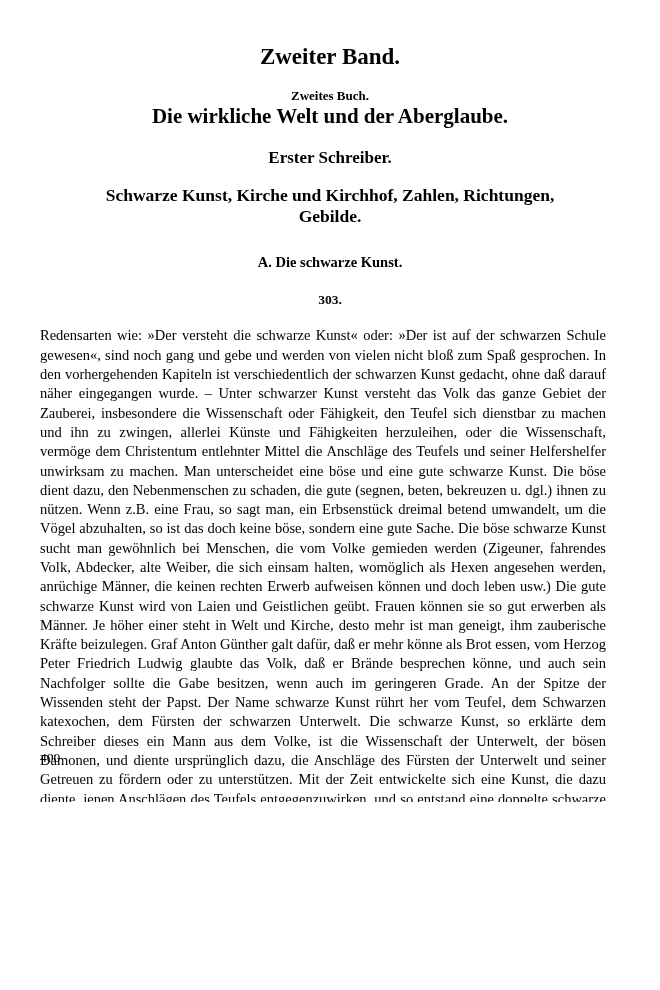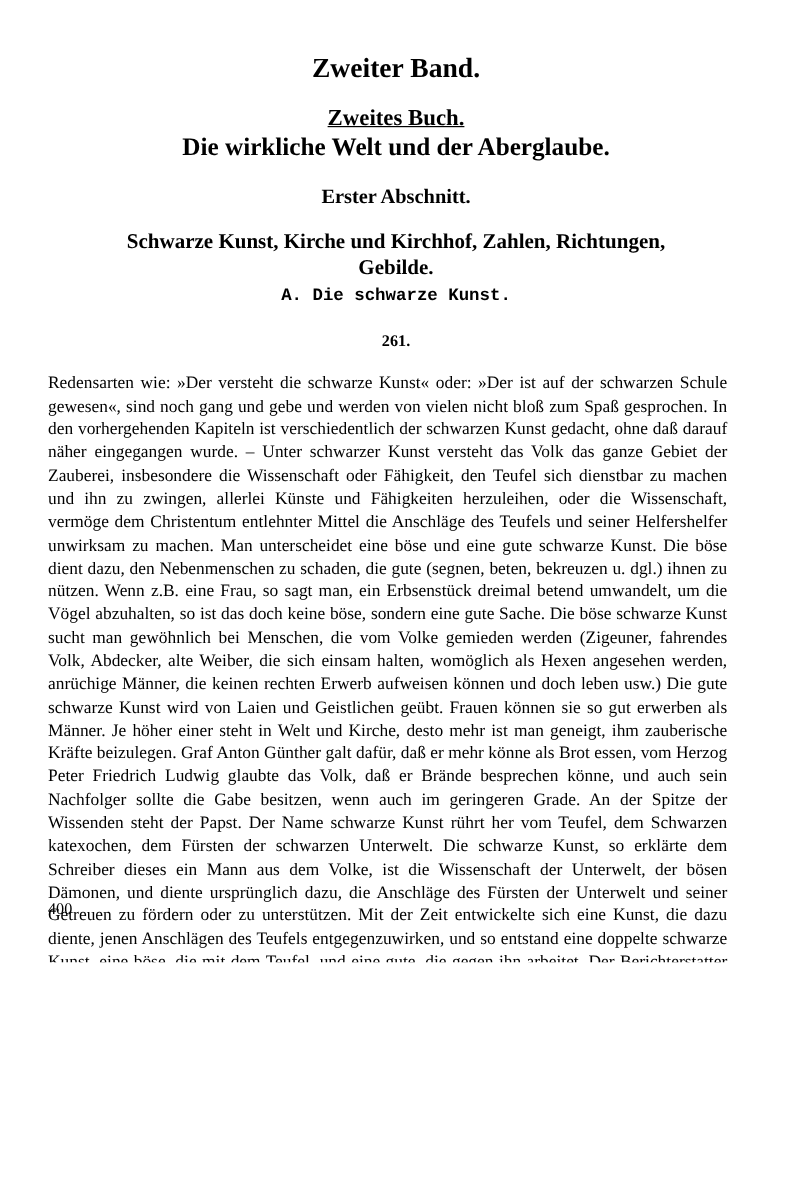--- a/index.html
+++ b/index.html
@@ -19,26 +19,26 @@
     padding: 44px 40px 0 40px;
     overflow: hidden;
     border-radius: 22px;
   }
   .heading {
     text-align: center;
     font-weight: 700;
     margin: 0;
   }
   .h-volume   { font-size: 23px;   line-height: 1.15; }
-  .h-book     { font-size: 19px;   margin-top: 18px; text-decoration: underline; }
+  .h-book     { font-size: 13px;   margin-top: 18px; }
   .h-title    { font-size: 21px;   }
   .h-section  { font-size: 17px;   margin-top: 19px; }
   .h-chapter  { font-size: 17.5px; margin-top: 17px; }
   .h-chapter2 { font-size: 17.5px; }
-  .h-sub      { font-size: 14.5px; margin-top: 6px; font-family: Liberation Mono, monospace; }
+  .h-sub      { font-size: 14.5px; margin-top: 27px; }
   .h-num      { font-size: 13.5px; margin-top: 21px; }
   .body-text {
     margin: 18px 14px 0 0;
     font-size: 14.5px;
     line-height: 19.3px;
     text-align: justify;
     text-justify: inter-word;
     hyphens: auto;
     -webkit-hyphens: auto;
   }
@@ -53,27 +53,27 @@
 <body>
 
 <div class="page">
 
   <h1 class="heading h-volume">Zweiter Band.</h1>
 
   <h2 class="heading h-book">Zweites Buch.</h2>
 
   <h2 class="heading h-title">Die wirkliche Welt und der Aberglaube.</h2>
 
-  <h3 class="heading h-section">Erster Abschnitt.</h3>
+  <h3 class="heading h-section">Erster Schreiber.</h3>
 
   <h3 class="heading h-chapter">Schwarze Kunst, Kirche und Kirchhof, Zahlen, Richtungen,</h3>
 
   <h3 class="heading h-chapter2">Gebilde.</h3>
 
   <h4 class="heading h-sub">A. Die schwarze Kunst.</h4>
 
-  <h5 class="heading h-num">261.</h5>
+  <h5 class="heading h-num">303.</h5>
 
   <p class="body-text" lang="de">Redensarten wie: »Der versteht die schwarze Kunst« oder: »Der ist auf der schwarzen Schule gewesen«, sind noch gang und gebe und werden von vielen nicht bloß zum Spaß gesprochen. In den vorhergehenden Kapiteln ist verschiedentlich der schwarzen Kunst gedacht, ohne daß darauf näher eingegangen wurde. – Unter schwarzer Kunst versteht das Volk das ganze Gebiet der Zauberei, insbesondere die Wissenschaft oder Fähigkeit, den Teufel sich dienstbar zu machen und ihn zu zwingen, allerlei Künste und Fähigkeiten herzuleihen, oder die Wissenschaft, vermöge dem Christentum entlehnter Mittel die Anschläge des Teufels und seiner Helfershelfer unwirksam zu machen. Man unterscheidet eine böse und eine gute schwarze Kunst. Die böse dient dazu, den Nebenmenschen zu schaden, die gute (segnen, beten, bekreuzen u. dgl.) ihnen zu nützen. Wenn z.B. eine Frau, so sagt man, ein Erbsenstück dreimal betend umwandelt, um die Vögel abzuhalten, so ist das doch keine böse, sondern eine gute Sache. Die böse schwarze Kunst sucht man gewöhnlich bei Menschen, die vom Volke gemieden werden (Zigeuner, fahrendes Volk, Abdecker, alte Weiber, die sich einsam halten, womöglich als Hexen angesehen werden, anrüchige Männer, die keinen rechten Erwerb aufweisen können und doch leben usw.) Die gute schwarze Kunst wird von Laien und Geistlichen geübt. Frauen können sie so gut erwerben als Männer. Je höher einer steht in Welt und Kirche, desto mehr ist man geneigt, ihm zauberische Kräfte beizulegen. Graf Anton Günther galt dafür, daß er mehr könne als Brot essen, vom Herzog Peter Friedrich Ludwig glaubte das Volk, daß er Brände besprechen könne, und auch sein Nachfolger sollte die Gabe besitzen, wenn auch im geringeren Grade. An der Spitze der Wissenden steht der Papst. Der Name schwarze Kunst rührt her vom Teufel, dem Schwarzen katexochen, dem Fürsten der schwarzen Unterwelt. Die schwarze Kunst, so erklärte dem Schreiber dieses ein Mann aus dem Volke, ist die Wissenschaft der Unterwelt, der bösen Dämonen, und diente ursprünglich dazu, die Anschläge des Fürsten der Unterwelt und seiner Getreuen zu fördern oder zu unterstützen. Mit der Zeit entwickelte sich eine Kunst, die dazu diente, jenen Anschlägen des Teufels entgegenzuwirken, und so entstand eine doppelte schwarze Kunst, eine böse, die mit dem Teufel, und eine gute, die gegen ihn arbeitet. Der Berichterstatter meinte, die gute Schwarzkunst werde auch wohl »de witte Kunst« genannt.</p>
 
   <div class="page-number">400</div>
 
 </div>
 
 </body></html>

